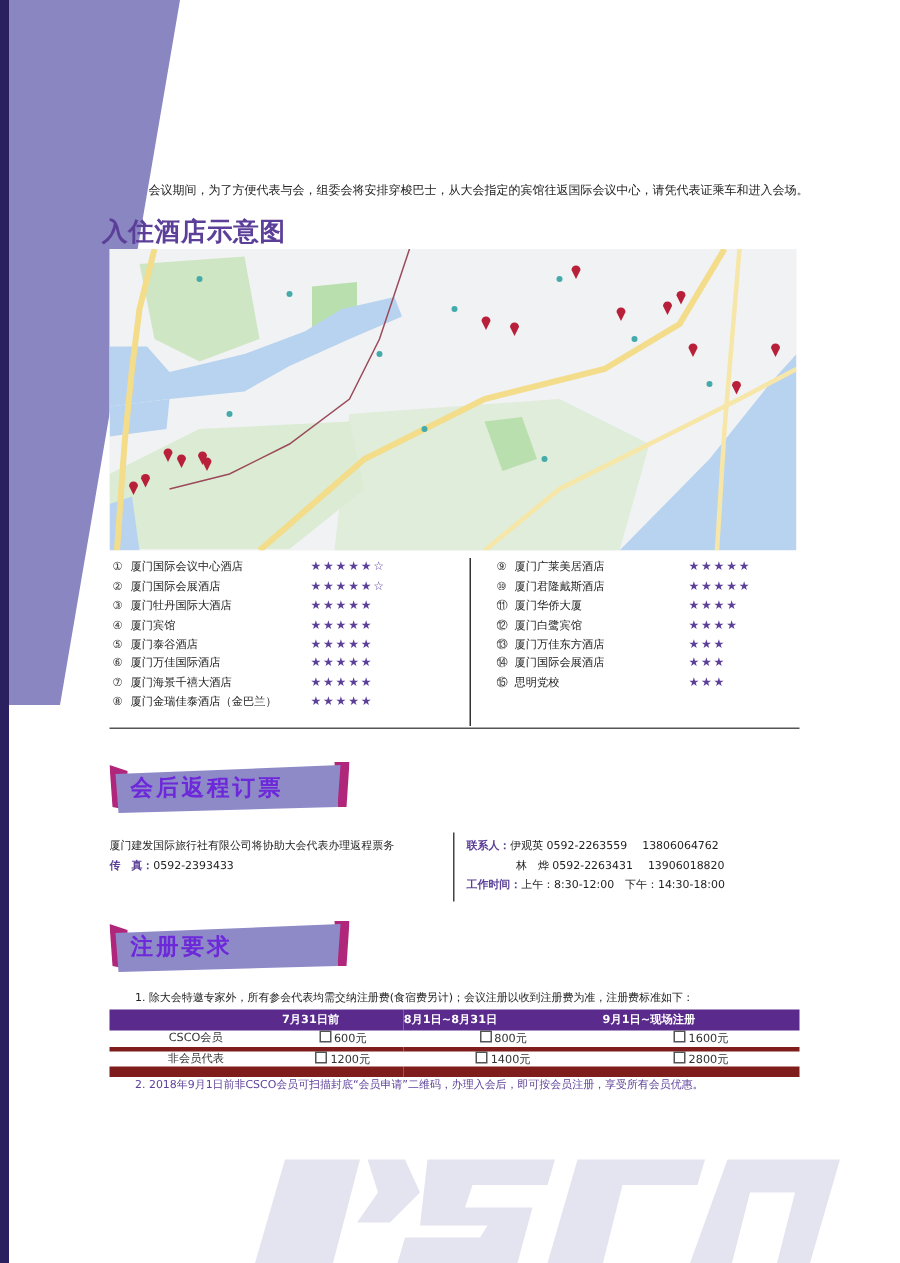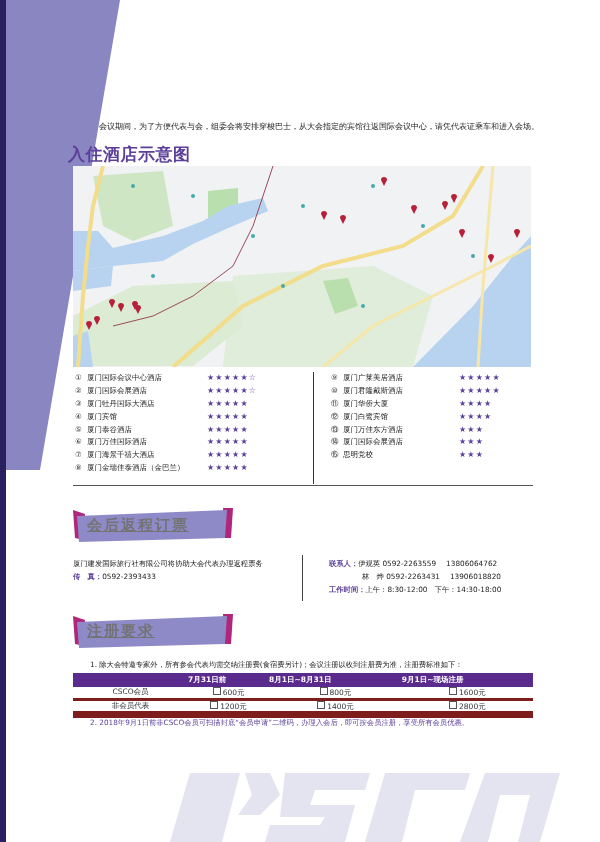--- a/index.html
+++ b/index.html
@@ -23,26 +23,26 @@
   .hotel-row { height:12.9px; font-size:7.5px; line-height:12.9px; position:relative; white-space:nowrap; }
   .hotel-row .num { display:inline-block; width:12px; color:#333; }
   .hotel-row .name { color:#222;margin-top:44px; }
   .hotel-row .stars { position:absolute; top:0; color:#5b3f98; font-size:8px; letter-spacing:1.2px; }
   .hotel-col.left .stars { left:132px; }
   .hotel-col.right .stars { left:128px; }
   .hr-line { position:absolute; left:73px; top:485px; width:460px; height:1px; background:#555; }
 
   .banner { position:absolute; left:73px; width:160px; height:34px; }
   .banner svg { position:absolute; left:0; top:0; }
-  .banner .banner-text { position:absolute; left:14px; top:8px; color:#737373; font-size:15px; font-weight:bold; letter-spacing:2px;text-decoration:underline; }
+  .banner .banner-text { position:absolute; left:14px; top:8px; color:#6d28d9; font-size:15px; font-weight:bold; letter-spacing:2px; }
 
   .info-left { position:absolute; left:73px; top:557px; width:230px; font-size:7.3px; line-height:13px; color:#222; }
   .info-left .lbl { color:#5b3f98; font-weight:bold; }
   .info-divider { position:absolute; left:302px; top:555px; width:1px; height:46px; background:#444; }
-  .info-right { position:absolute; left:329px; top:557px; width:230px; font-size:7.3px; line-height:13px; color:#222; }
+  .info-right { position:absolute; left:311px; top:557px; width:230px; font-size:7.3px; line-height:13px; color:#222; }
   .info-right .lbl { color:#5b3f98; font-weight:bold; }
   .sp { display:inline-block; width:10px; }
 
   .reg-note1 { position:absolute; left:90px; top:660px; font-size:7.3px; color:#222; white-space:nowrap; }
   .reg-table { position:absolute; left:73px; top:673px; width:460px; border-collapse:collapse; font-size:7.5px; }
   .reg-table th { background:#5a2a8c; color:#fff; font-weight:bold; height:14px; padding:0; text-align:left; font-size:7.5px; }
   .reg-table th.blank { width:115px; }
   .reg-table td { text-align:center; height:10px; padding:0; line-height:10px; color:#333; border-bottom:3px solid #7f1d1d; }
   .reg-table tr.last td { border-bottom:7px solid #7f1d1d; }
   .reg-table .cb { display:inline-block; width:6px; height:6px; border:0.8px solid #555; margin-right:2px; vertical-align:-0.5px; }

